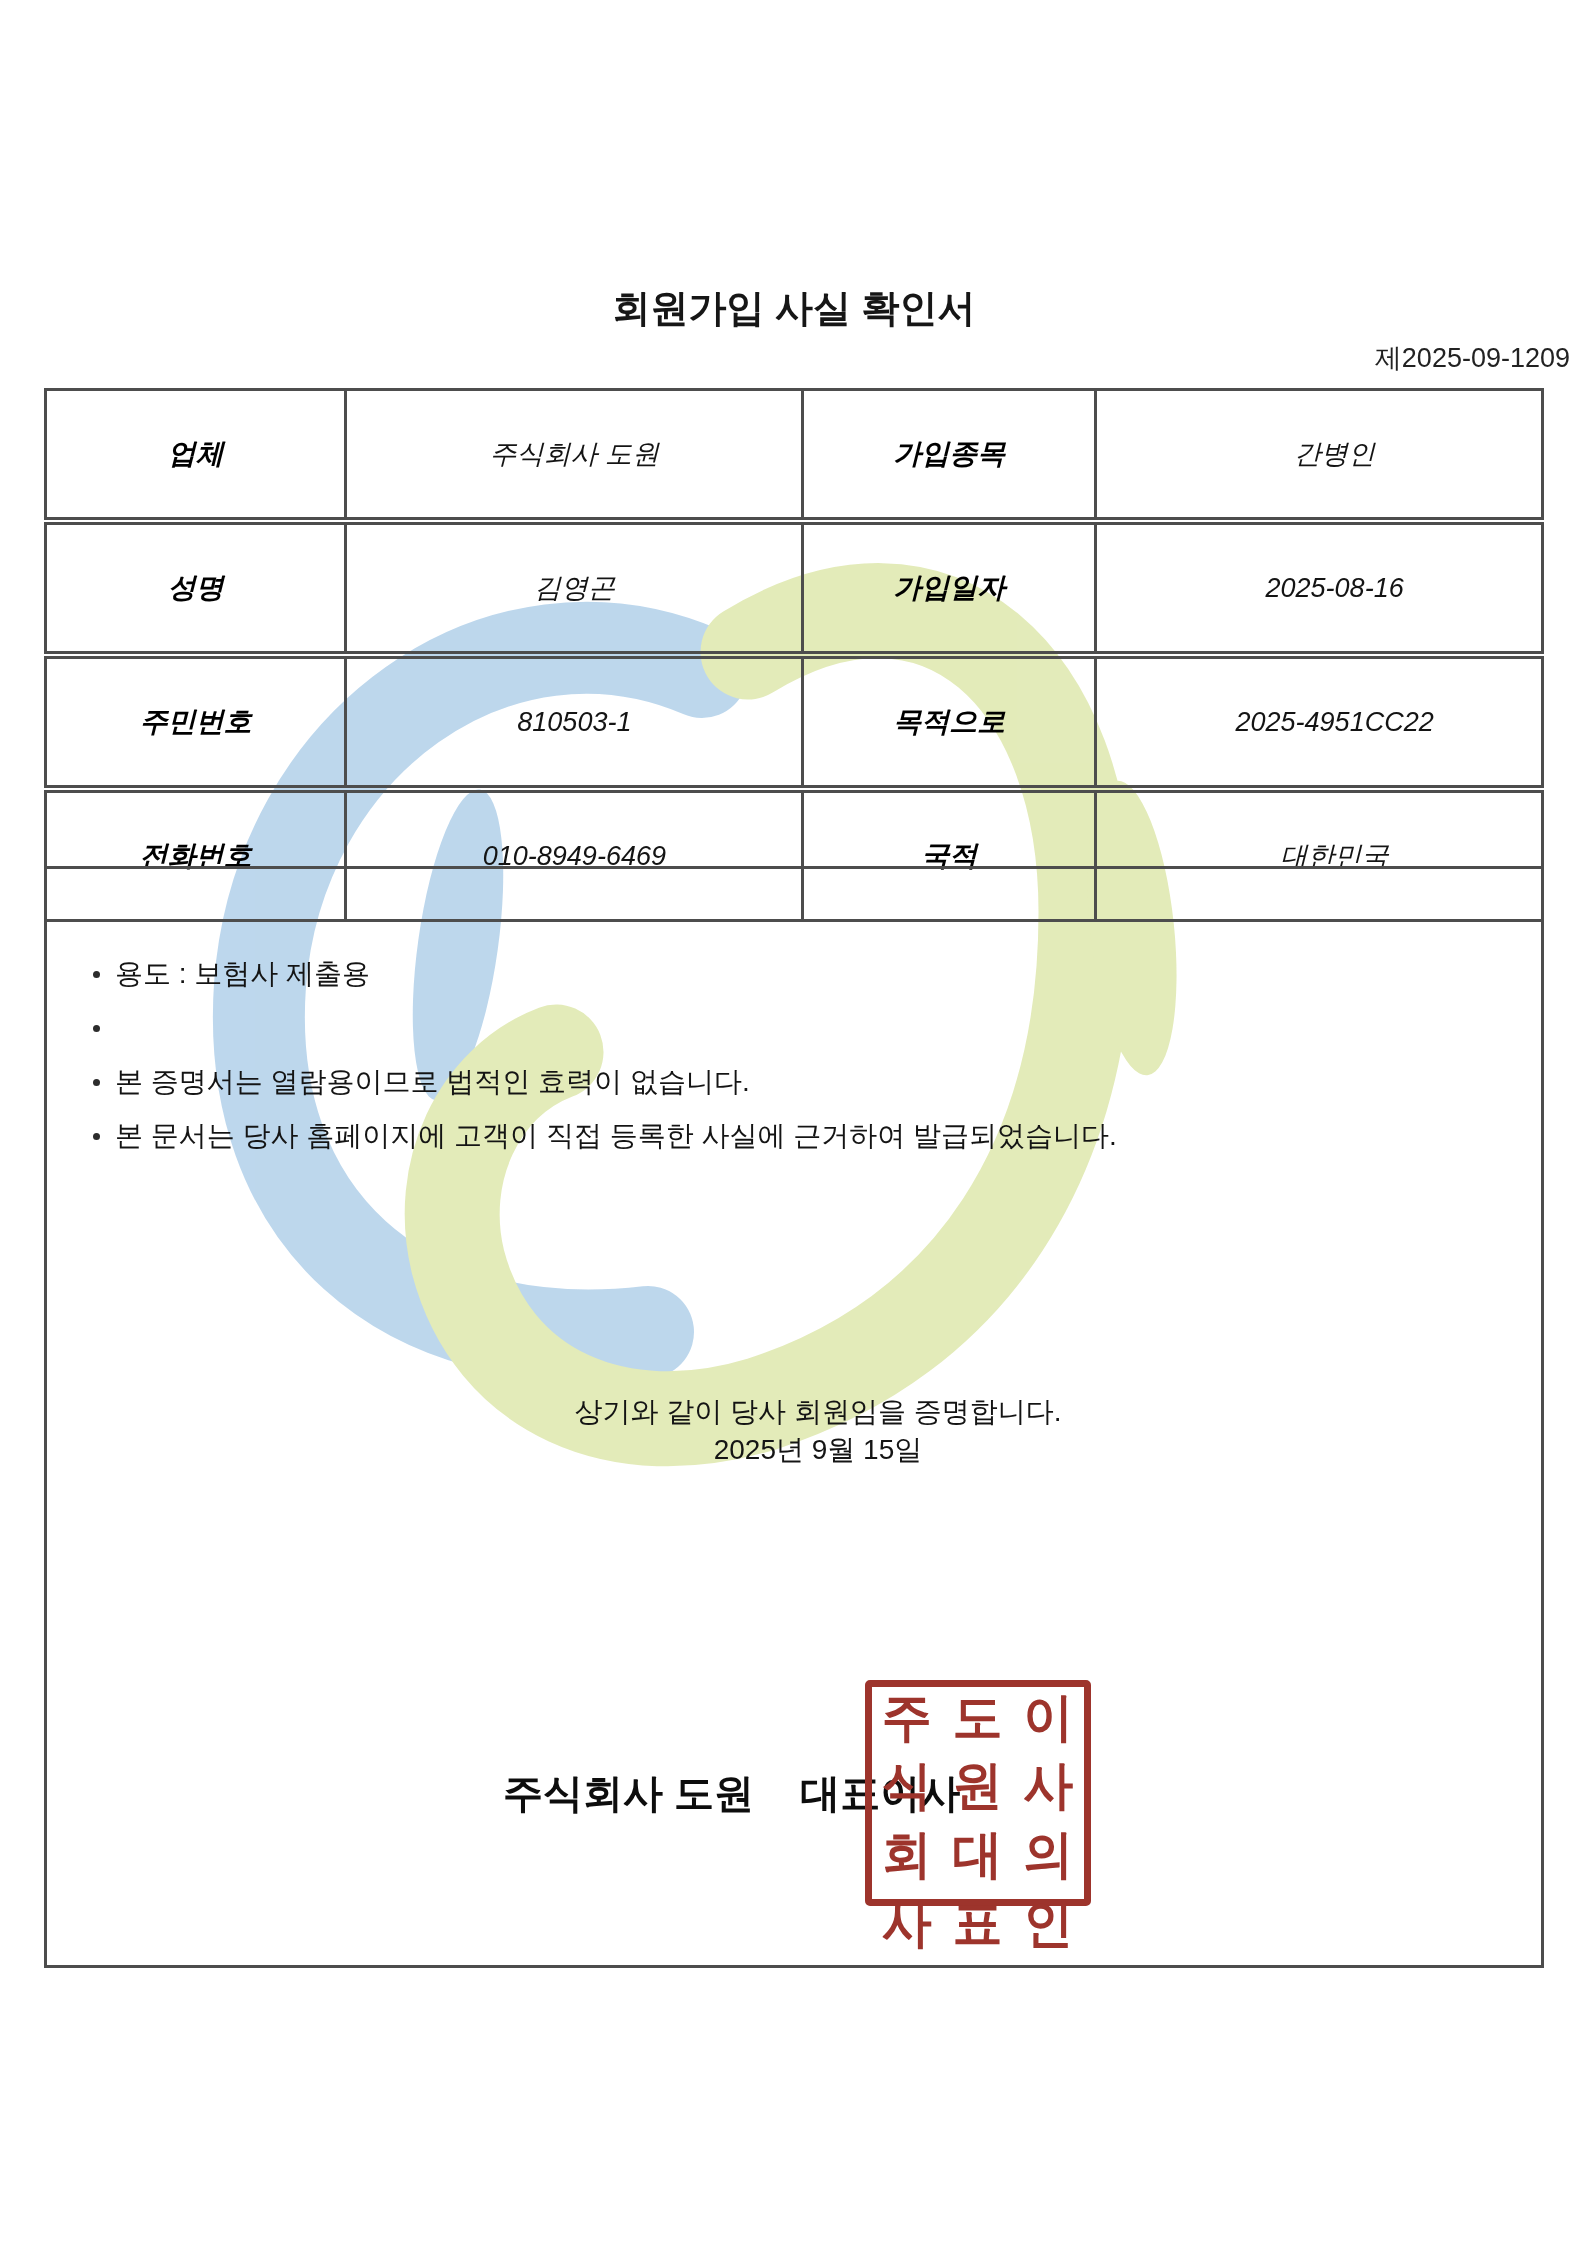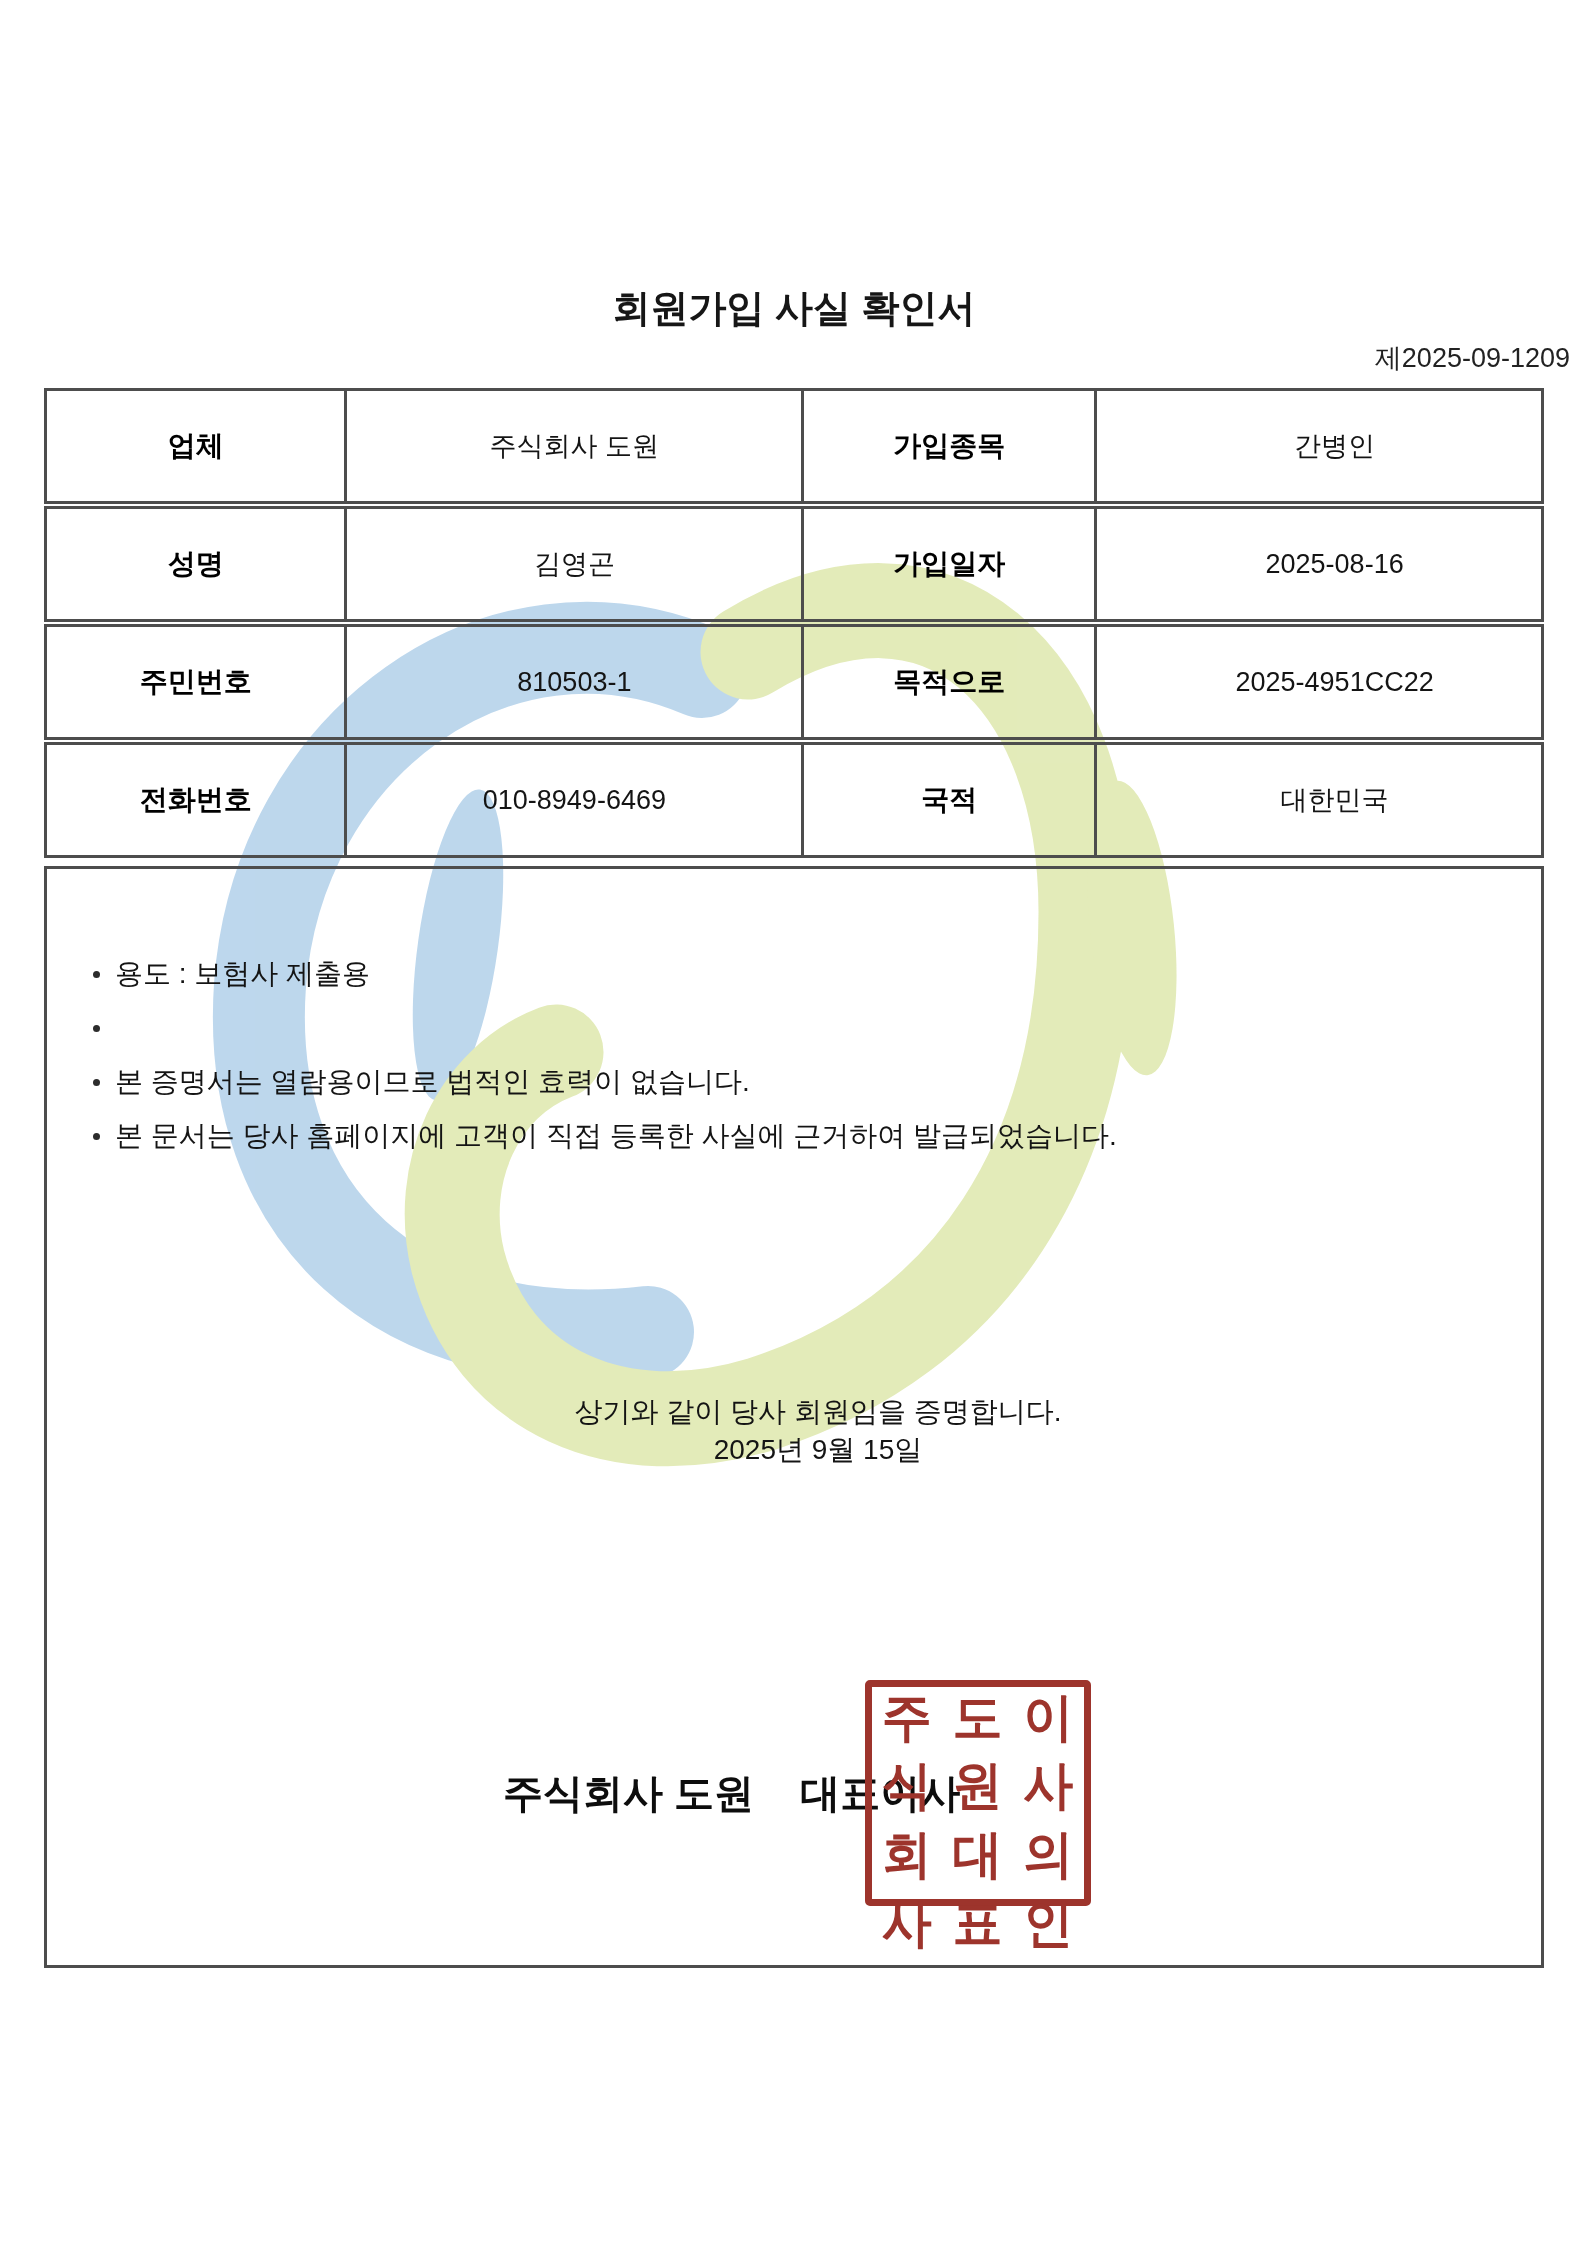--- a/index.html
+++ b/index.html
@@ -15,22 +15,22 @@
     position:absolute;top:283px;left:0;width:100%;
     text-align:center;font-size:38px;font-weight:700;color:#161616;z-index:2;
   }
   .doc-number{
     position:absolute;top:340px;right:18px;
     font-size:27px;color:#222;z-index:2;
   }
   
   .info-table{position:absolute;left:44px;top:388px;width:1500px;z-index:2;}
   .info-row{
-    box-sizing:border-box;display:flex;height:116px;margin-bottom:2px;
-    border:3px solid #4d4d4d;background:transparent;
+    box-sizing:border-box;display:flex;height:132px;margin-bottom:2px;
+    border:3px solid #4d4d4d;background:transparent;font-style:italic;
   }
   .cell{
     box-sizing:border-box;display:flex;align-items:center;justify-content:center;
     height:100%;
   }
   .cell.lbl{width:19.9%;font-weight:700;font-size:28px;color:#000;}
   .cell.val{width:30.6%;font-size:27px;color:#141414;}
   .cell.lbl2{width:19.6%;font-weight:700;font-size:28px;color:#000;}
   .cell.val2{width:29.9%;font-size:27px;color:#141414;padding-left:31px;}
   .cell + .cell{border-left:3px solid #4d4d4d;}

